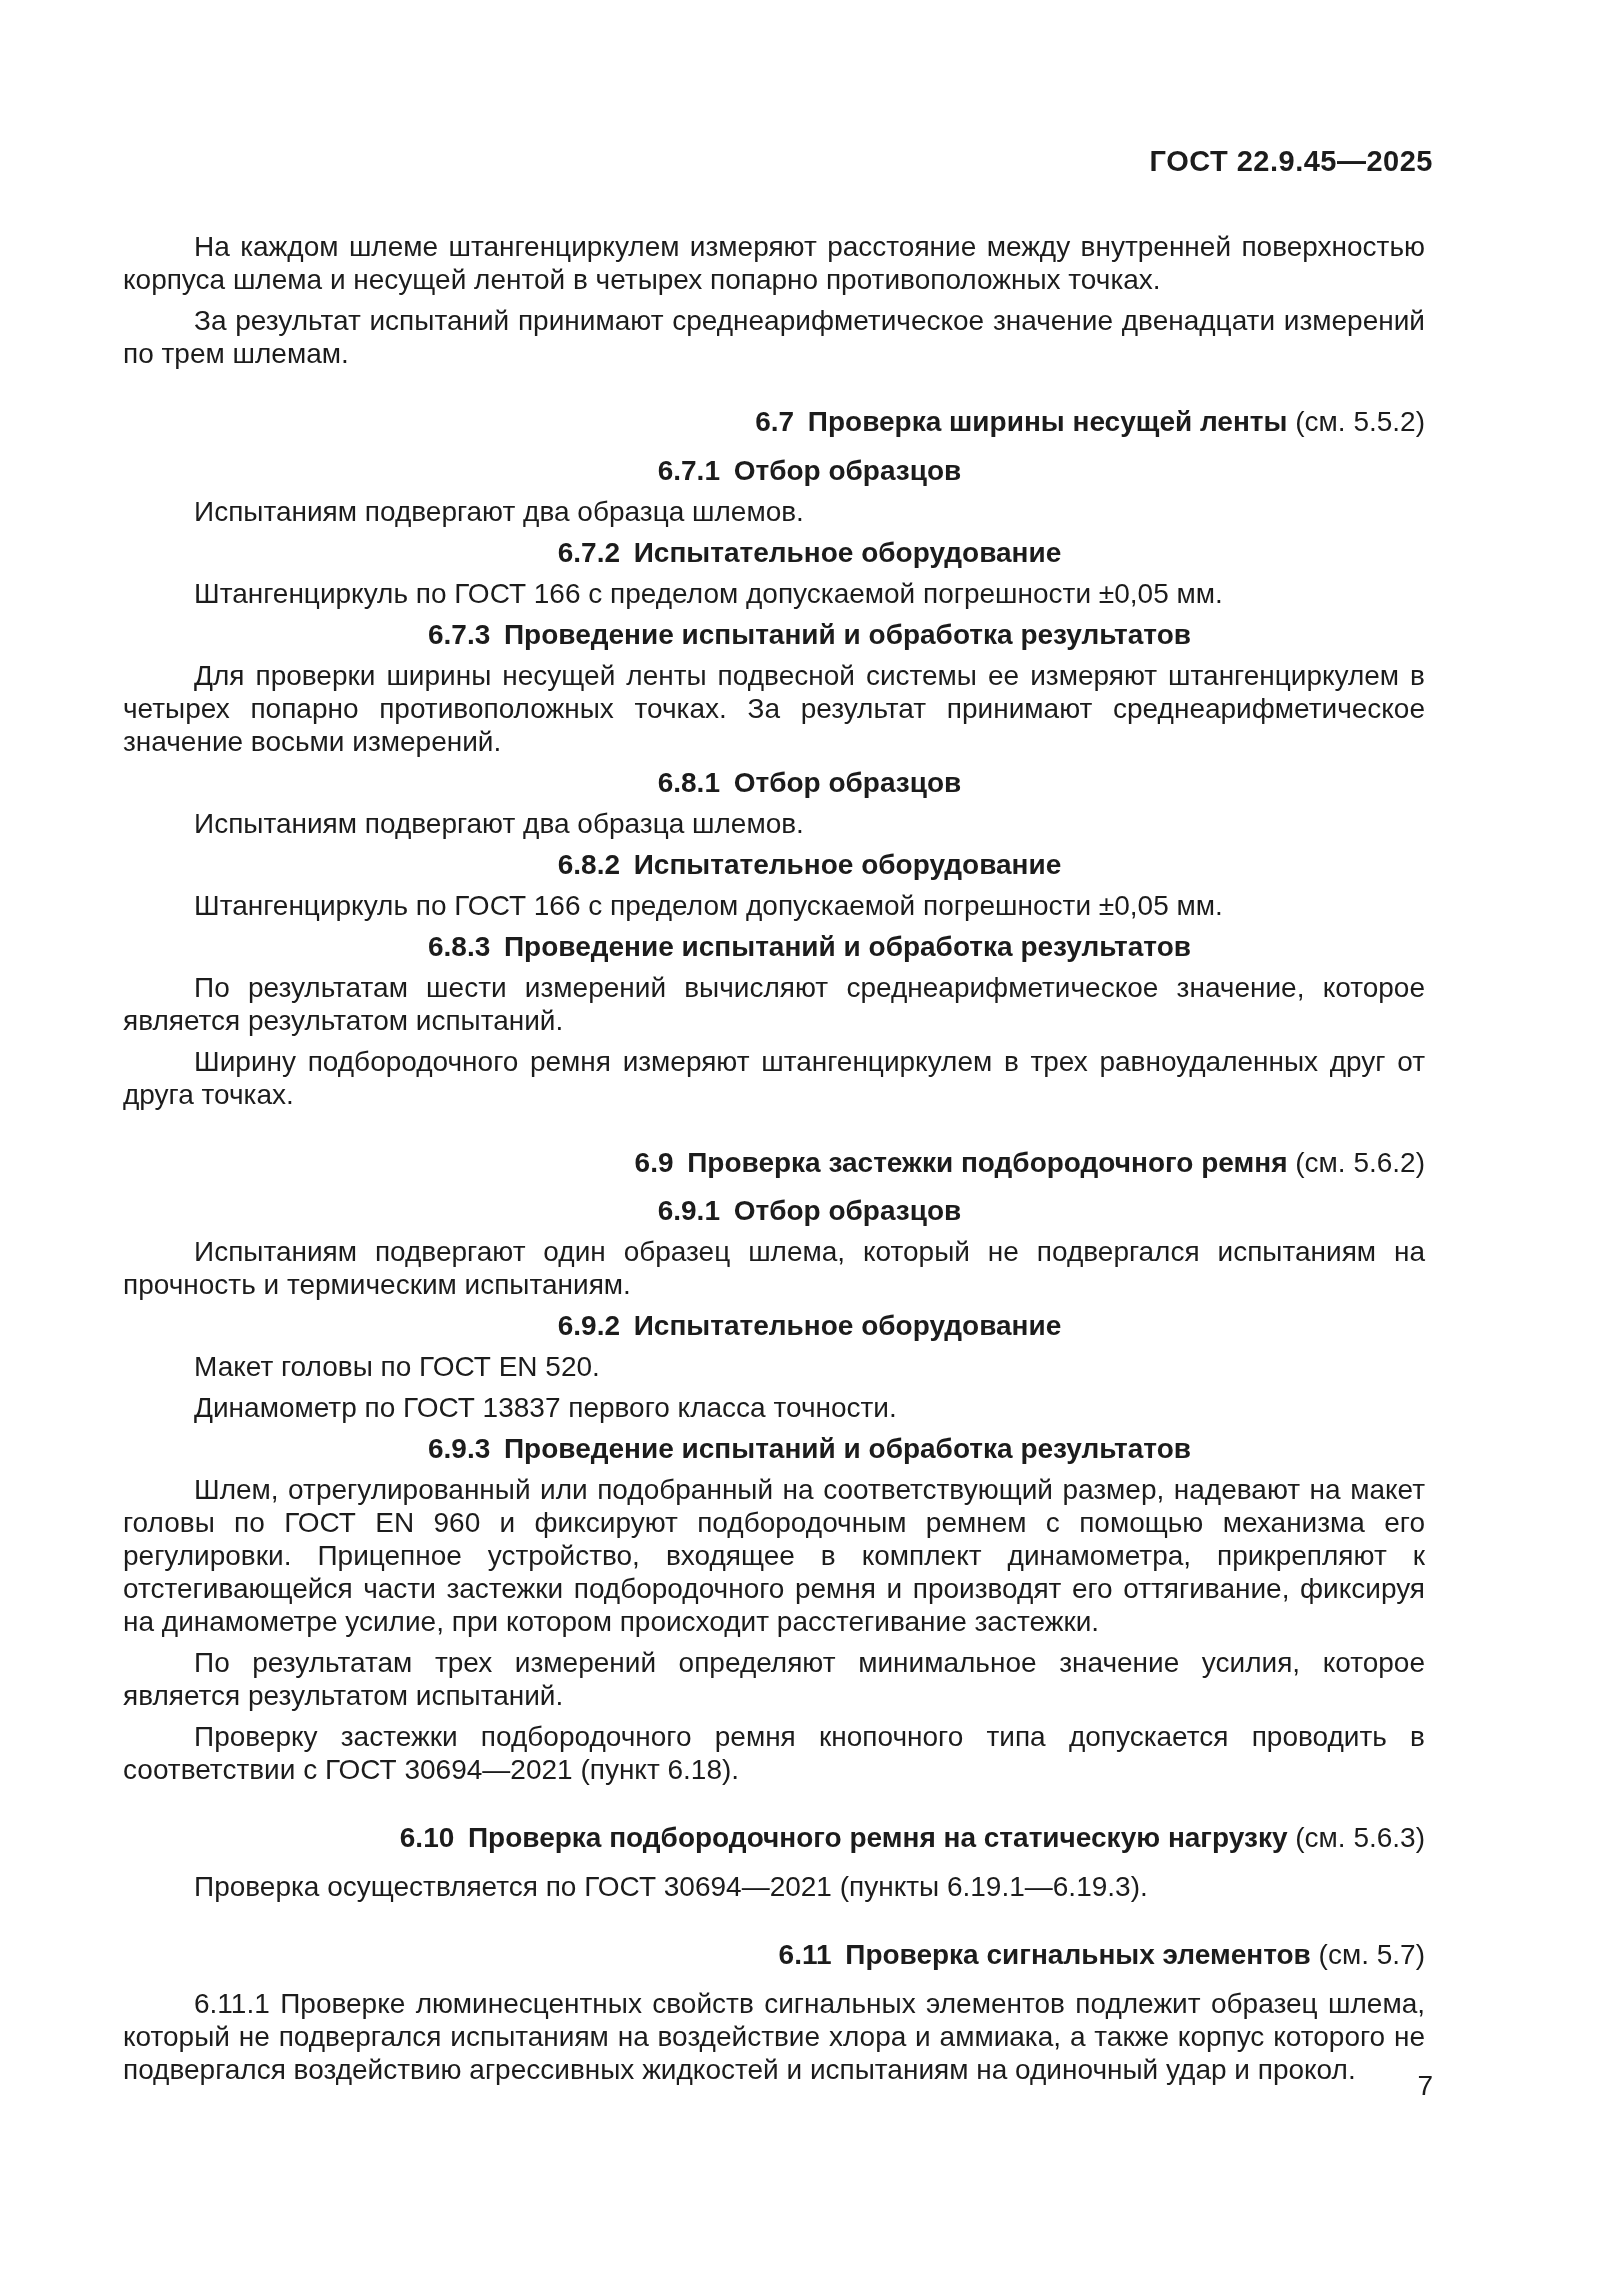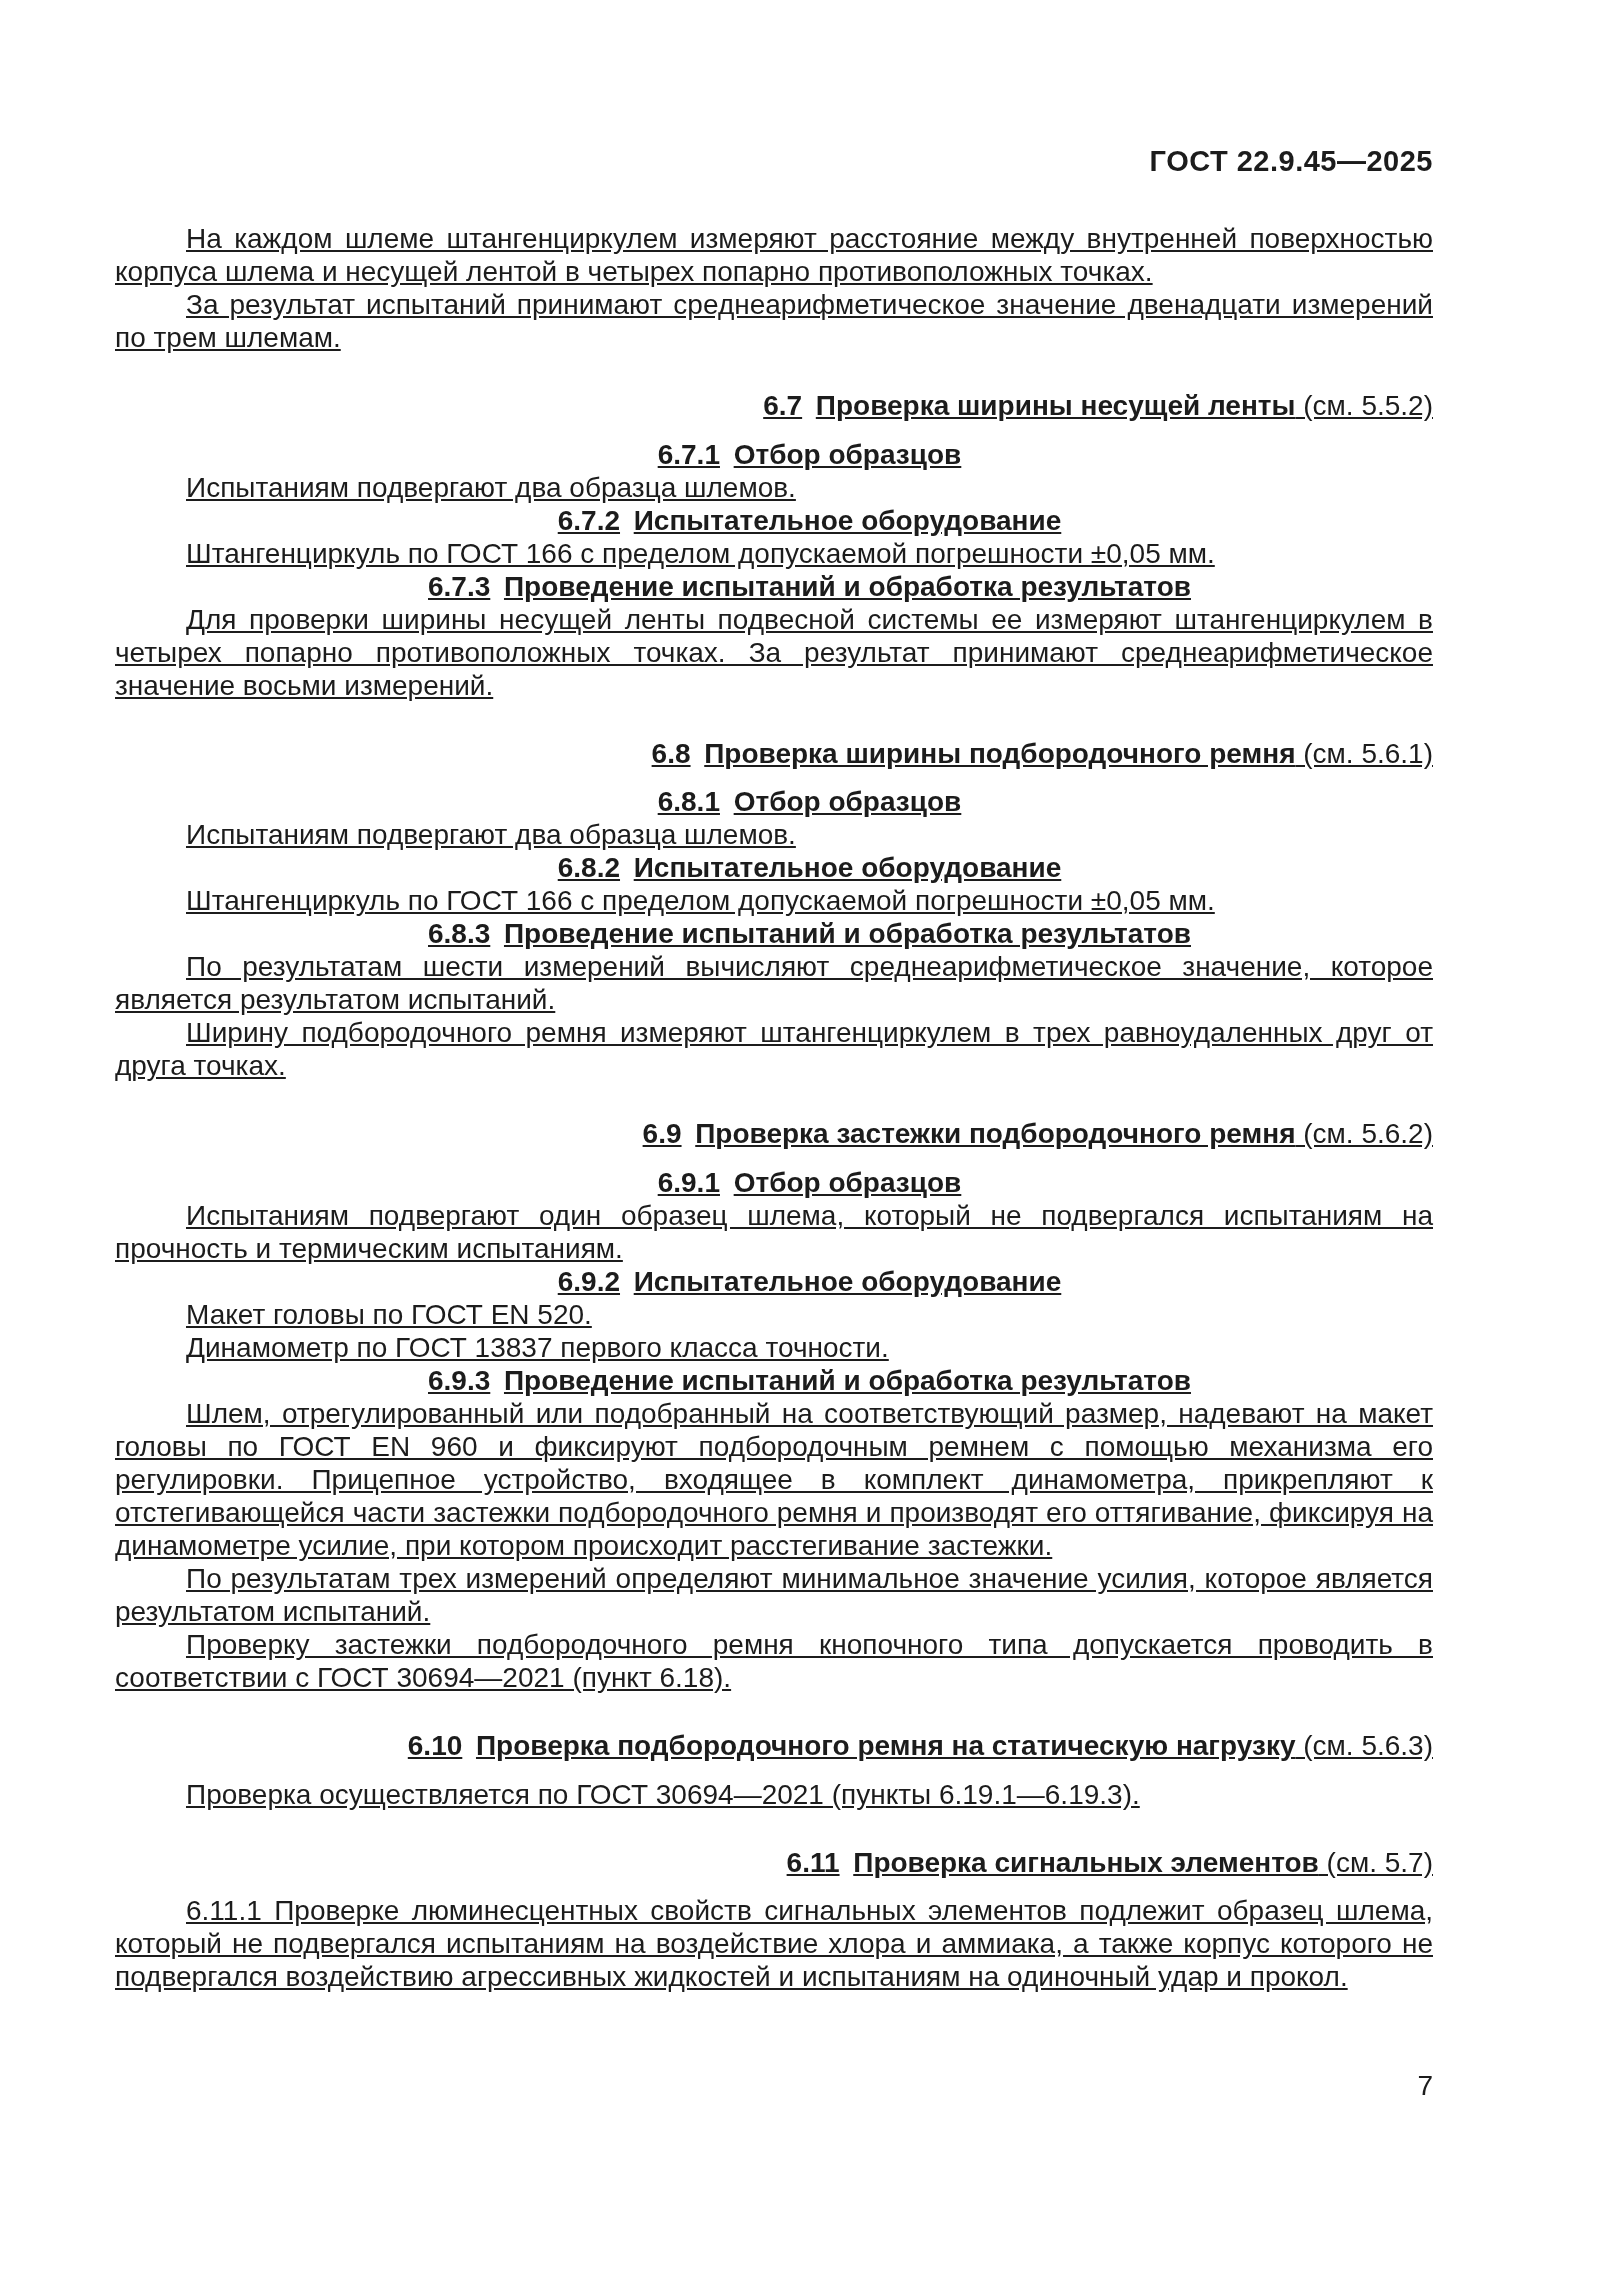--- a/index.html
+++ b/index.html
@@ -30,23 +30,22 @@
     position: absolute;
     top: 222px;
     left: 115px;
     width: 1318px;
     font-size: 28px;
     line-height: 33px;
     text-align: justify;
     hyphens: manual;
   }
   .content p {
-    margin: 0;
+    margin: 8px;
     text-indent: 71px;
-    text-decoration: underline;
   }
   .content p.h2 {
     font-weight: 700;
     text-align: right;
     margin-top: 35px;
     margin-bottom: 15.7px;
   }
   .content p.h3 {
     font-weight: 700;
     text-align: center;
@@ -75,21 +74,20 @@
   <div class="content">
       <p class="para">На каждом шлеме штангенциркулем измеряют расстояние между внутренней поверхностью корпуса шлема и несущей лентой в четырех попарно противоположных точках.</p>
       <p class="para">За результат испытаний принимают среднеарифметическое значение двенадцати измерений по трем шлемам.</p>
       <p class="h2"><span class="num">6.7</span><span>Проверка ширины несущей ленты</span><span class="ref"> (см. 5.5.2)</span></p>
       <p class="h3"><span class="num">6.7.1</span><span>Отбор образцов</span></p>
       <p class="para">Испытаниям подвергают два образца шлемов.</p>
       <p class="h3"><span class="num">6.7.2</span><span>Испытательное оборудование</span></p>
       <p class="para">Штангенциркуль по ГОСТ 166 с пределом допускаемой погрешности ±0,05 мм.</p>
       <p class="h3"><span class="num">6.7.3</span><span>Проведение испытаний и обработка результатов</span></p>
       <p class="para">Для проверки ширины несущей ленты подвесной системы ее измеряют штангенциркулем в четы­рех попарно противоположных точках. За результат принимают среднеарифметическое значение вось­ми измерений.</p>
-      <p class="h2"><span class="num">6.8</span><span>Проверка ширины подбородочного ремня</span><span class="ref"> (см. 5.6.1)</span></p>
       <p class="h3"><span class="num">6.8.1</span><span>Отбор образцов</span></p>
       <p class="para">Испытаниям подвергают два образца шлемов.</p>
       <p class="h3"><span class="num">6.8.2</span><span>Испытательное оборудование</span></p>
       <p class="para">Штангенциркуль по ГОСТ 166 с пределом допускаемой погрешности ±0,05 мм.</p>
       <p class="h3"><span class="num">6.8.3</span><span>Проведение испытаний и обработка результатов</span></p>
       <p class="para">По результатам шести измерений вычисляют среднеарифметическое значение, которое является результатом испытаний.</p>
       <p class="para">Ширину подбородочного ремня измеряют штангенциркулем в трех равноудаленных друг от друга точках.</p>
       <p class="h2"><span class="num">6.9</span><span>Проверка застежки подбородочного ремня</span><span class="ref"> (см. 5.6.2)</span></p>
       <p class="h3"><span class="num">6.9.1</span><span>Отбор образцов</span></p>
       <p class="para">Испытаниям подвергают один образец шлема, который не подвергался испытаниям на прочность и термическим испытаниям.</p>

